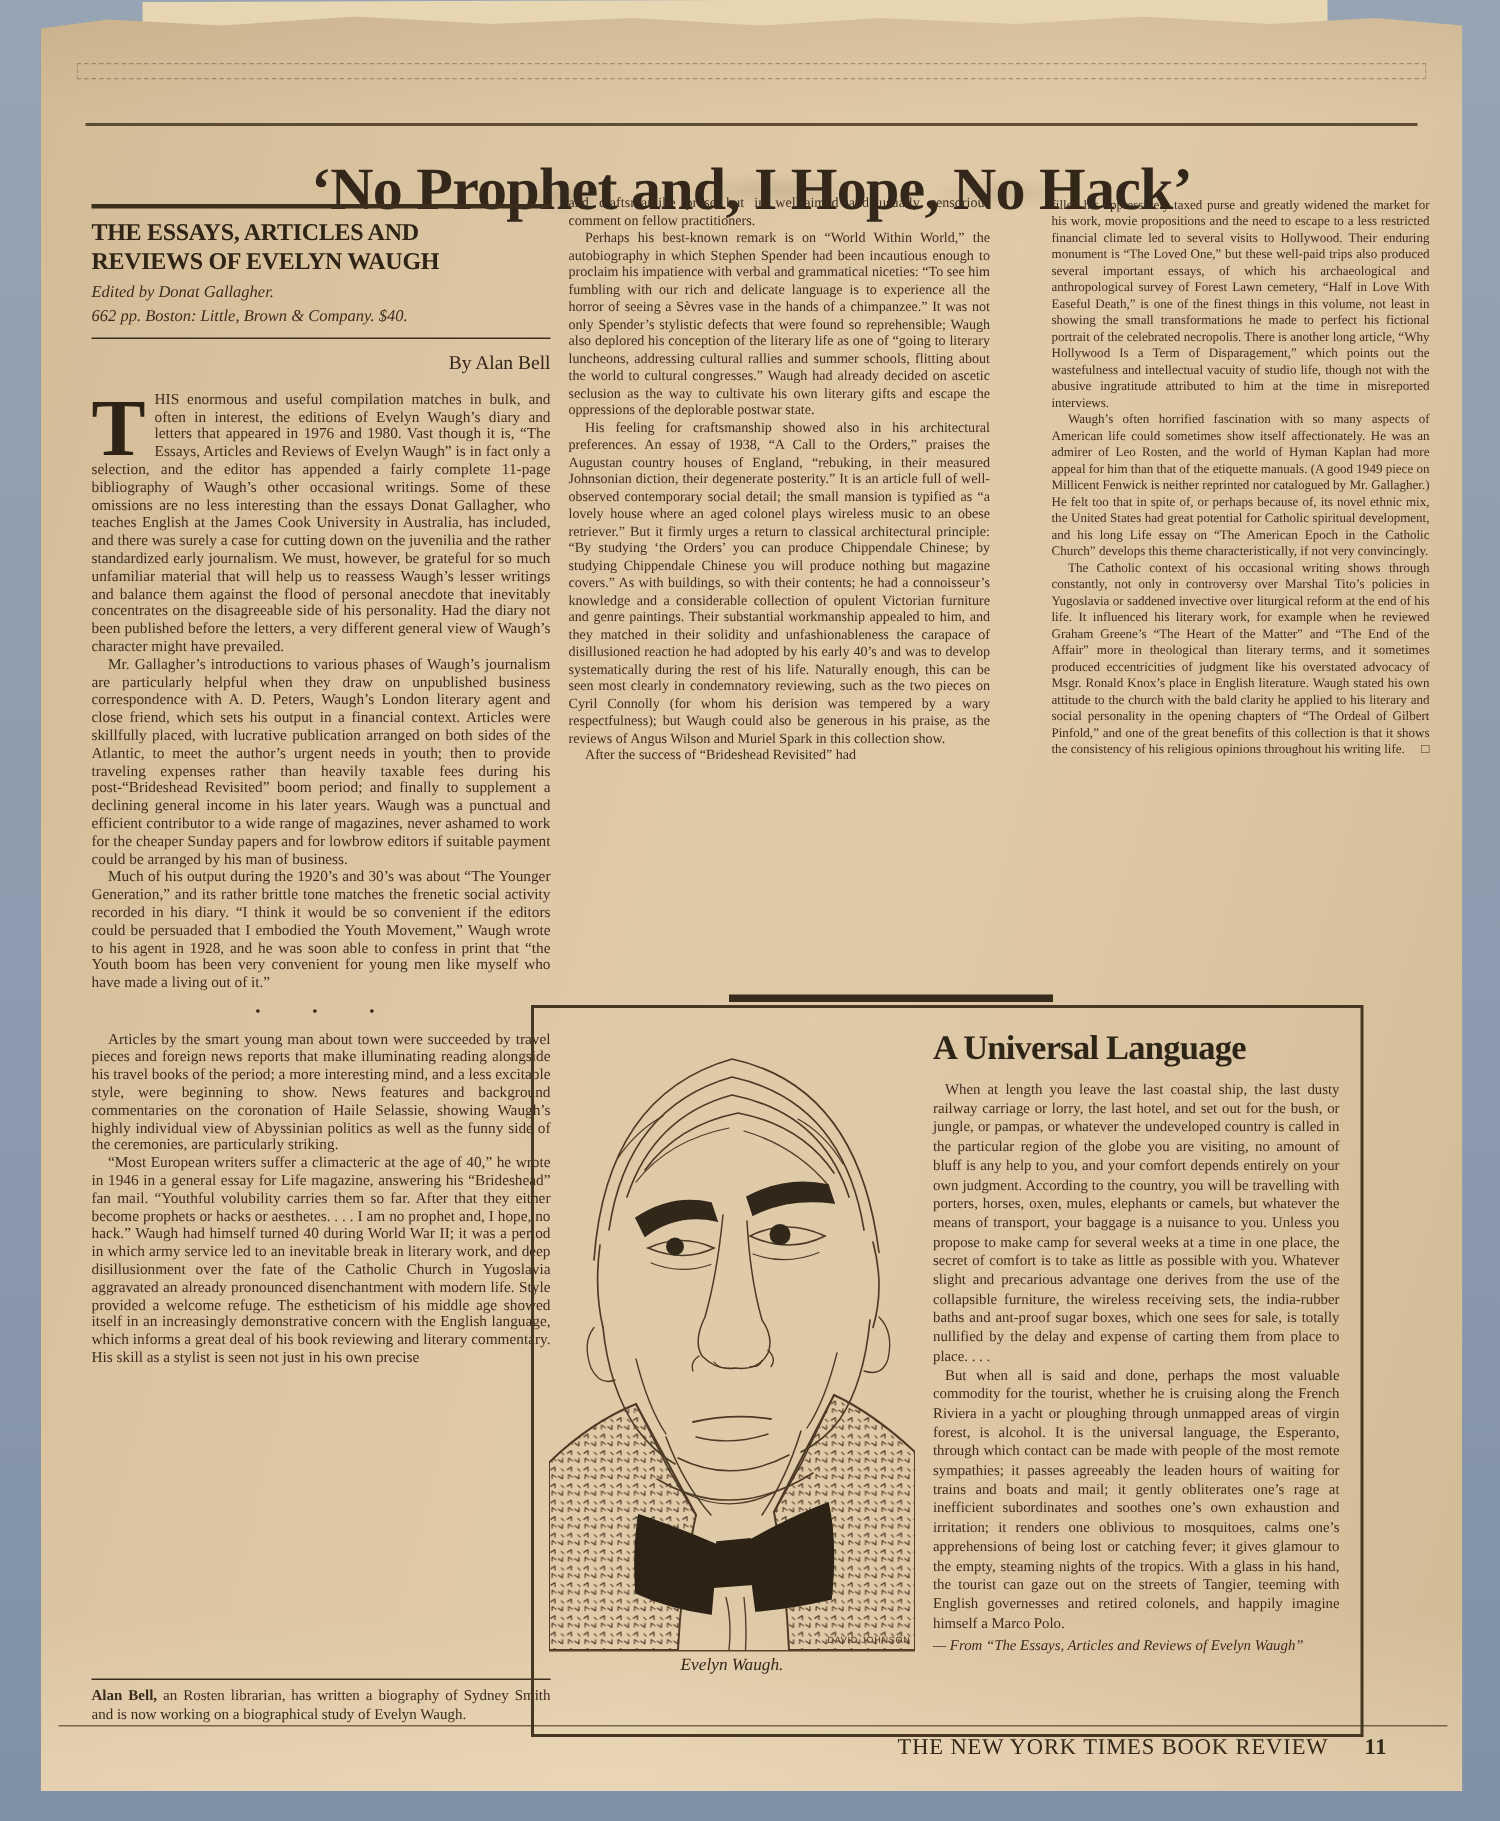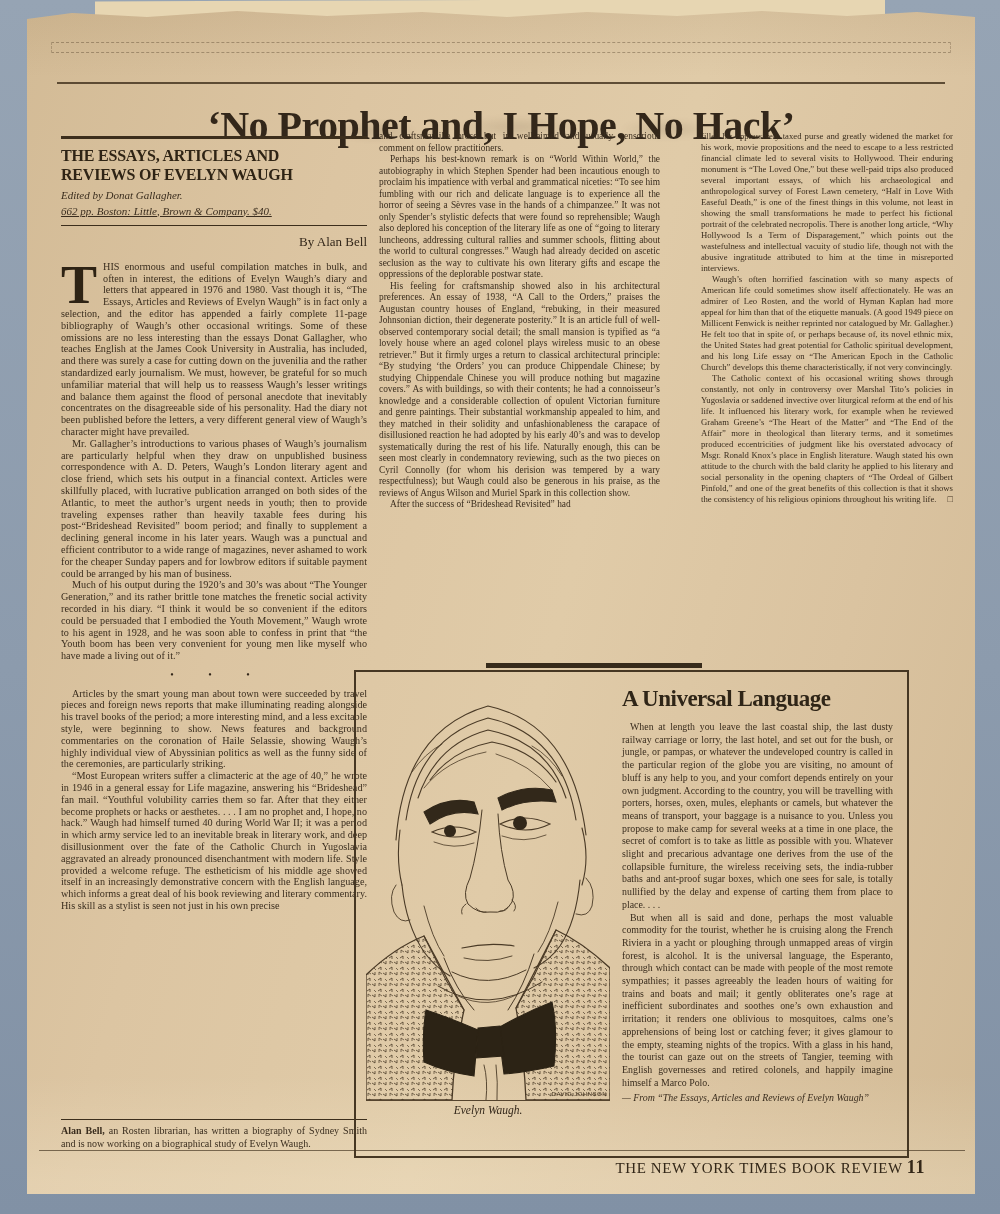--- a/index.html
+++ b/index.html
@@ -99,39 +99,39 @@
     font-size:23px; letter-spacing:-0.5px; color:#2f2517; margin:0 0 9px 0; text-align:left;
   }
   .feature-text p { margin:0; font-size:9.9px; line-height:12.7px; }
   .feature-indent { text-indent:8px; }
   .attribution { font-style:italic; margin-top:3px !important; text-align:left; }
 
   .footer-rule { position:absolute; left:12px; right:10px; top:1144px; border-top:1px solid rgba(62,46,26,0.65); }
   .footer {
     position:absolute; top:1151px; right:50px; font-size:15px; letter-spacing:.6px; color:#332718;
   }
-  .footer .page-num { font-weight:bold; margin-left:4px; font-size:18px; }
+  .footer .page-num { font-weight:bold; margin-left:24px; font-size:15px; }
 </style>
 </head>
 <body>
 
 <div class="sheet-behind"></div>
 
 <div class="paper">
   <div class="top-frame"></div>
   <div class="ghost-smudge"></div>
   <div class="headline-rule"></div>
   <div class="headline">‘No Prophet and, I Hope, No Hack’</div>
 
   <div class="col col1">
     <div class="book-block">
       <div class="book-title">THE ESSAYS, ARTICLES AND</div>
       <div class="book-title">REVIEWS OF EVELYN WAUGH</div>
       <div class="book-meta">Edited by Donat Gallagher.</div>
-      <div class="book-meta" style="margin-top:2px;text-decoration:underline;">662 pp. Boston: Little, Brown &amp; Company. $40.</div>
+      <div class="book-meta" style="margin-top:2px;">662 pp. Boston: Little, Brown &amp; Company. $40.</div>
     </div>
     <div class="byline">By Alan Bell</div>
 
     <p><span class="dropcap">T</span><span>HIS enormous and useful compilation matches in bulk, and often in interest, the editions of Evelyn Waugh’s diary and letters that appeared in 1976 and 1980. Vast though it is, “The Essays, Articles and Reviews of Evelyn Waugh” is in fact only a selection, and the editor has appended a fairly complete 11-page bibliography of Waugh’s other occasional writings. Some of these omissions are no less interesting than the essays Donat Gallagher, who teaches English at the James Cook University in Australia, has included, and there was surely a case for cutting down on the juvenilia and the rather standardized early journalism. We must, however, be grateful for so much unfamiliar material that will help us to reassess Waugh’s lesser writings and balance them against the flood of personal anecdote that inevitably concentrates on the disagreeable side of his personality. Had the diary not been published before the letters, a very different general view of Waugh’s character might have prevailed.</span></p>
     <p class="indent">Mr. Gallagher’s introductions to various phases of Waugh’s journalism are particularly helpful when they draw on unpublished business correspondence with A. D. Peters, Waugh’s London literary agent and close friend, which sets his output in a financial context. Articles were skillfully placed, with lucrative publication arranged on both sides of the Atlantic, to meet the author’s urgent needs in youth; then to provide traveling expenses rather than heavily taxable fees during his post-“Brideshead Revisited” boom period; and finally to supplement a declining general income in his later years. Waugh was a punctual and efficient contributor to a wide range of magazines, never ashamed to work for the cheaper Sunday papers and for lowbrow editors if suitable payment could be arranged by his man of business.</p>
     <p class="indent">Much of his output during the 1920’s and 30’s was about “The Younger Generation,” and its rather brittle tone matches the frenetic social activity recorded in his diary. “I think it would be so convenient if the editors could be persuaded that I embodied the Youth Movement,” Waugh wrote to his agent in 1928, and he was soon able to confess in print that “the Youth boom has been very convenient for young men like myself who have made a living out of it.”</p>
     <p class="dots-separator">•  •  •</p>
     <p class="indent">Articles by the smart young man about town were succeeded by travel pieces and foreign news reports that make illuminating reading alongside his travel books of the period; a more interesting mind, and a less excitable style, were beginning to show. News features and background commentaries on the coronation of Haile Selassie, showing Waugh’s highly individual view of Abyssinian politics as well as the funny side of the ceremonies, are particularly striking.</p>
     <p class="indent">“Most European writers suffer a climacteric at the age of 40,” he wrote in 1946 in a general essay for Life magazine, answering his “Brideshead” fan mail. “Youthful volubility carries them so far. After that they either become prophets or hacks or aesthetes. . . . I am no prophet and, I hope, no hack.” Waugh had himself turned 40 during World War II; it was a period in which army service led to an inevitable break in literary work, and deep disillusionment over the fate of the Catholic Church in Yugoslavia aggravated an already pronounced disenchantment with modern life. Style provided a welcome refuge. The estheticism of his middle age showed itself in an increasingly demonstrative concern with the English language, which informs a great deal of his book reviewing and literary commentary. His skill as a stylist is seen not just in his own precise</p>
 

